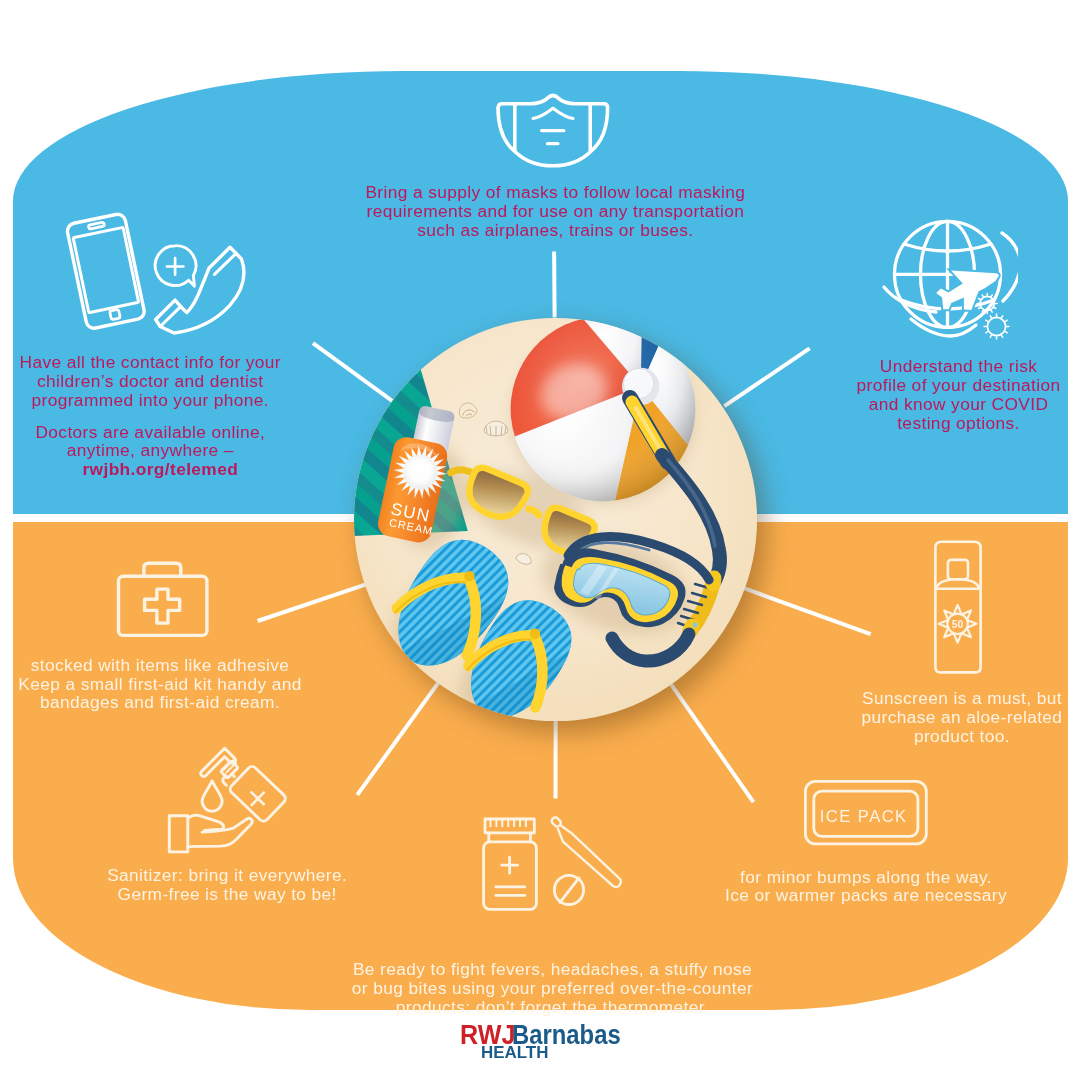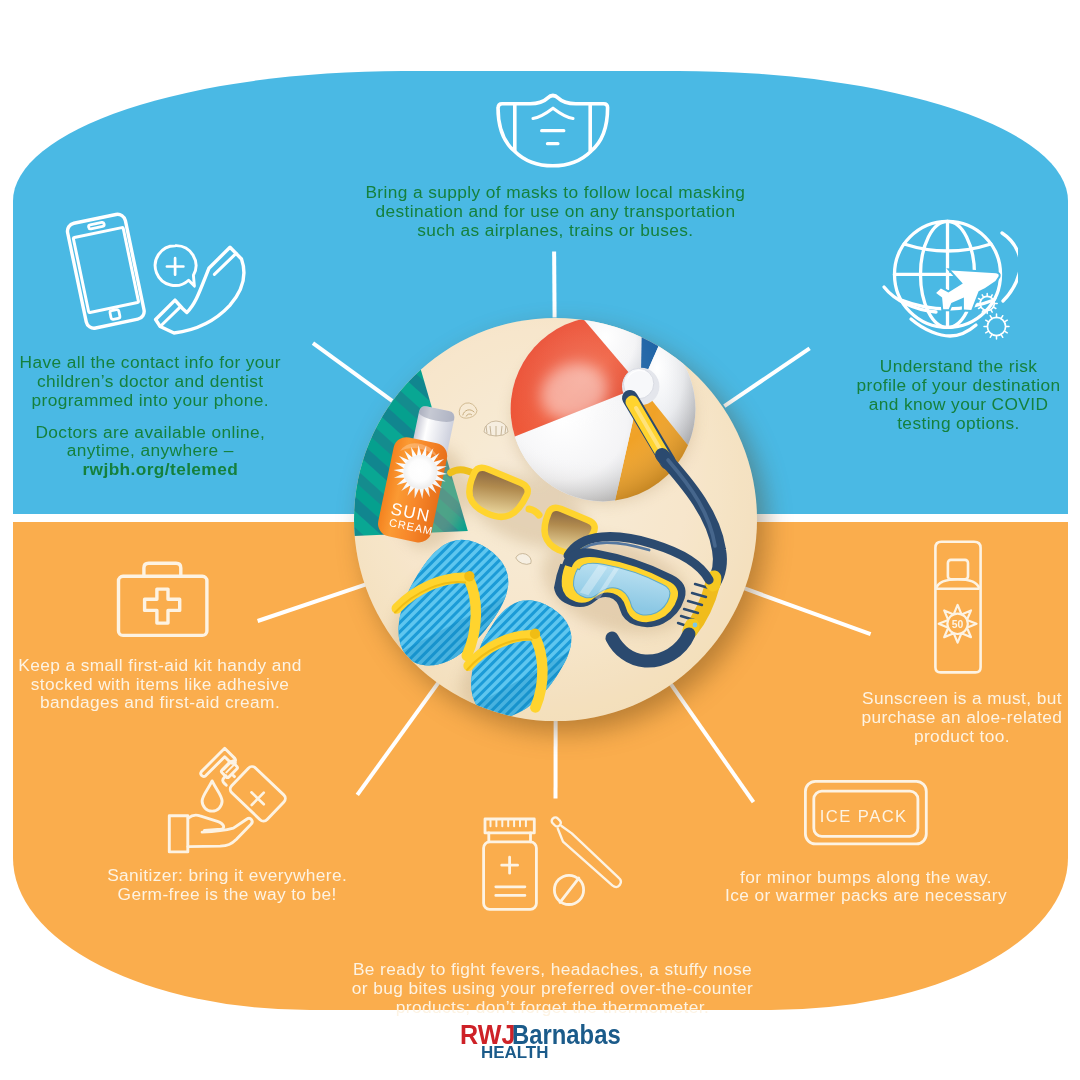--- a/index.html
+++ b/index.html
@@ -6,21 +6,21 @@
   body{width:1080px;height:1080px;overflow:hidden;font-family:"Liberation Sans",sans-serif;}
   #stage{position:relative;width:1080px;height:1080px;background:#fff;}
   .panel{position:absolute;}
   #blue-panel{left:13px;top:71px;width:1055px;height:443px;background:#4ab9e4;
     border-radius:390px 390px 0 0 / 130px 130px 0 0;}
   #orange-panel{left:13px;top:522px;width:1055px;height:488px;background:#faad4d;
     border-radius:0 0 297px 297px / 0 0 152px 152px;}
   .ray{position:absolute;background:#ffffff;height:4px;transform-origin:0 50%;}
   .txt{position:absolute;text-align:center;line-height:18.8px;font-size:17.3px;letter-spacing:0.4px;
        white-space:nowrap;}
-  .txt.blue{color:#15803d;}
+  .txt.blue{color:#be185d;}
   .txt.orange{color:#fdf3e3;}
   .txt .pgap{margin-top:13px;}
   .txt .bold{font-weight:bold;padding-left:20px;}
   .ico{position:absolute;}
   #photo{position:absolute;left:354px;top:318px;width:403px;height:403px;
     filter:drop-shadow(9px 11px 13px rgba(90,58,14,0.40));}
   #logo{position:absolute;left:0;top:1021px;width:903px;height:50px;font-weight:bold;}
   #logo span,#logo div{position:absolute;white-space:nowrap;display:inline-block;transform-origin:left top;}
   .logo-rwj{left:460px;top:-0.3px;font-size:27.5px;line-height:27.5px;color:#ce2127;transform:scaleX(0.913);}
   .logo-barnabas{left:511.5px;top:-0.3px;font-size:27.5px;line-height:27.5px;color:#1b5b8a;transform:scaleX(0.867);}
@@ -568,34 +568,34 @@
     <div>Have all the contact info for your</div>
     <div>children’s doctor and dentist</div>
     <div>programmed into your phone.</div>
     <div class="pgap">Doctors are available online,</div>
     <div>anytime, anywhere –</div>
     <div class="bold">rwjbh.org/telemed</div>
   </div>
 
   <div class="txt blue" style="left:345.4px;top:183.4px;width:420px;">
     <div>Bring a supply of masks to follow local masking</div>
-    <div>destination and for use on any transportation</div>
+    <div>requirements and for use on any transportation</div>
     <div>such as airplanes, trains or buses.</div>
   </div>
 
   <div class="txt blue" style="left:828.5px;top:357.4px;width:260px;">
     <div>Understand the risk</div>
     <div>profile of your destination</div>
     <div>and know your COVID</div>
     <div>testing options.</div>
   </div>
 
   <div class="txt orange" style="left:10px;top:655.9px;width:300px;">
+    <div>stocked with items like adhesive</div>
     <div>Keep a small first-aid kit handy and</div>
-    <div>stocked with items like adhesive</div>
     <div>bandages and first-aid cream.</div>
   </div>
 
   <div class="txt orange" style="left:92.2px;top:866px;width:270px;">
     <div>Sanitizer: bring it everywhere.</div>
     <div>Germ-free is the way to be!</div>
   </div>
 
   <div class="txt orange" style="left:332.5px;top:960px;width:440px;">
     <div>Be ready to fight fevers, headaches, a stuffy nose</div>

